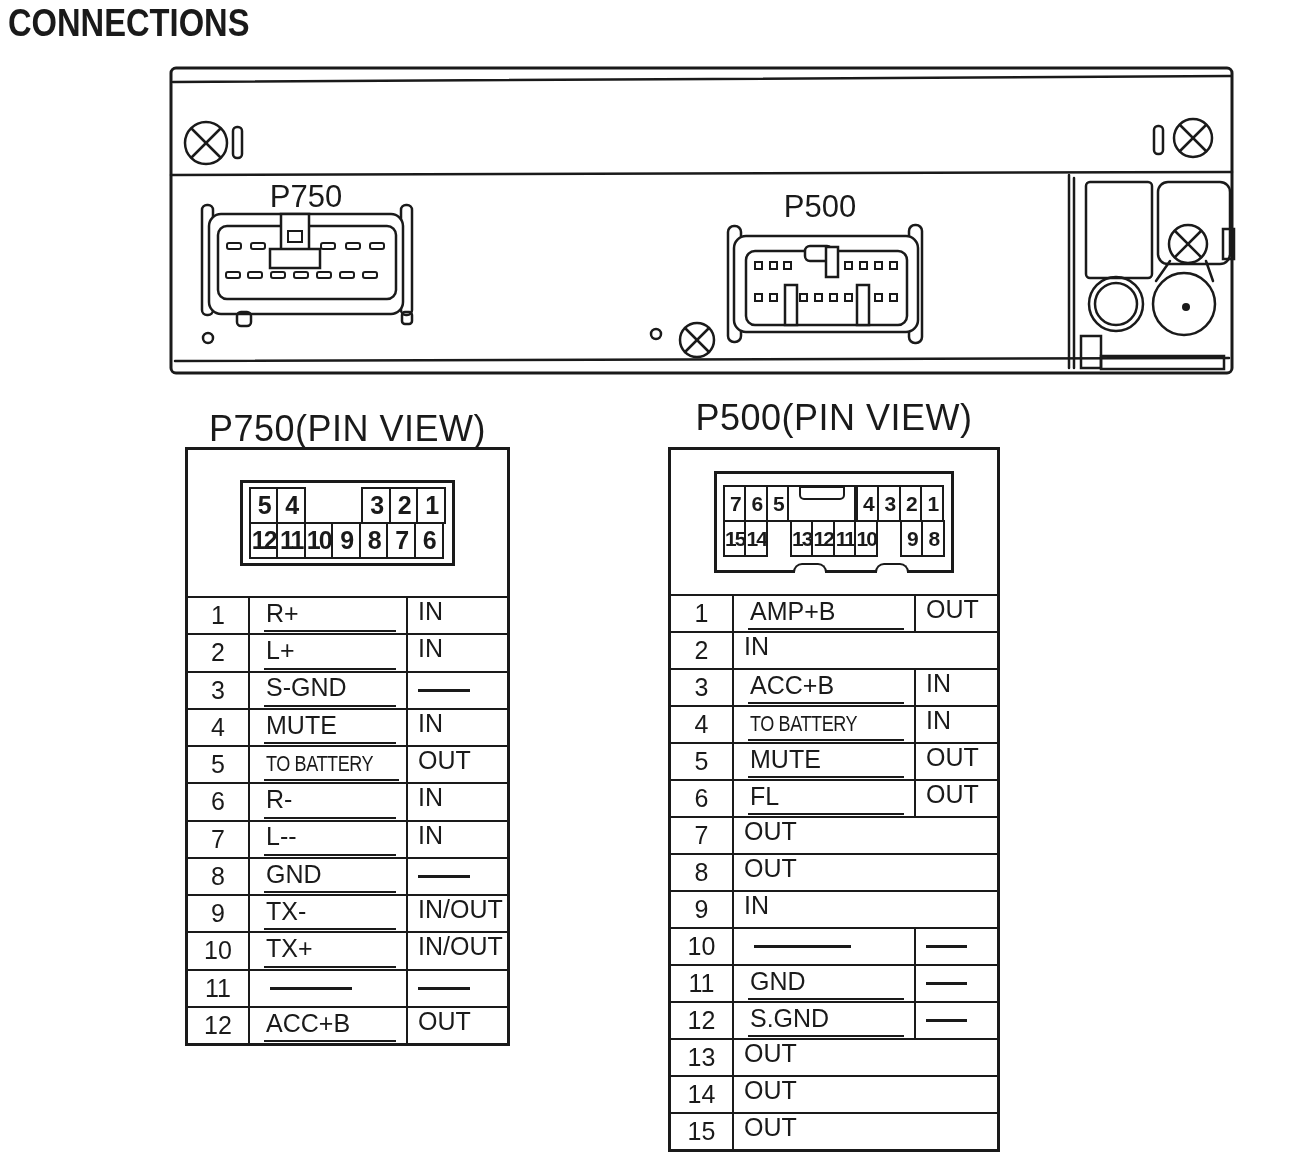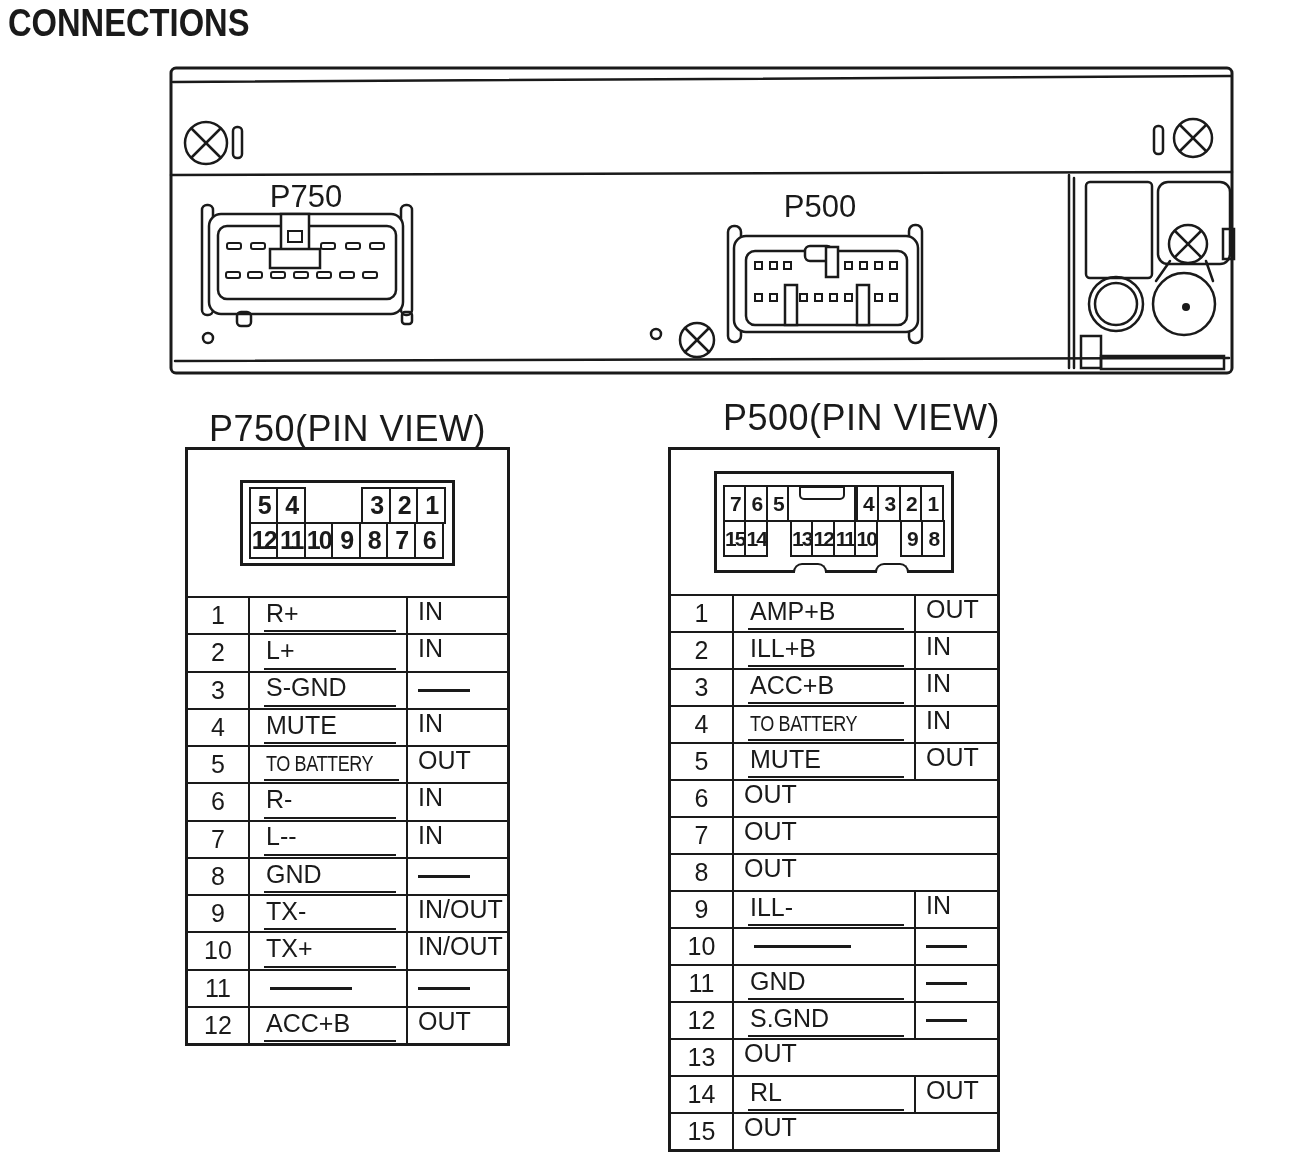--- a/index.html
+++ b/index.html
@@ -15,21 +15,21 @@
     font-size:38px; font-weight:bold; letter-spacing:0px;
     transform:scaleX(0.86); transform-origin:left top;
   }
   #device-svg { position:absolute; left:0; top:55px; }
 
   .pv-title {
     position:absolute; text-align:center; font-size:36px;
     letter-spacing:0.5px; white-space:nowrap;
   }
   #pv-title-750 { left:185px; top:408px; width:325px; }
-  #pv-title-500 { left:668px; top:397px; width:332px;text-align:right; }
+  #pv-title-500 { left:668px; top:397px; width:332px; }
 
   .ptable {
     position:absolute; background:var(--paper);
     border:3px solid var(--ink); box-sizing:border-box;
     display:flex; flex-direction:column;
   }
   #table-750 { left:185px; top:447px; width:325px; height:599px; }
   #table-500 { left:668px; top:447px; width:332px; height:705px; }
 
   .pv-head {
@@ -373,23 +373,20 @@
           <div class="c1">1</div>
           <div class="c2">
             <div class="lbl"><span>AMP+B</span></div>
           </div>
           <div class="c3">
             <span class="val">OUT</span>
           </div>
         </div>
         <div class="trow">
           <div class="c1">2</div>
-          <div class="c2">
-            <div class="lbl"><span>ILL+B</span></div>
-          </div>
           <div class="c3">
             <span class="val">IN</span>
           </div>
         </div>
         <div class="trow">
           <div class="c1">3</div>
           <div class="c2">
             <div class="lbl"><span>ACC+B</span></div>
           </div>
           <div class="c3">
@@ -409,41 +406,41 @@
           <div class="c1">5</div>
           <div class="c2">
             <div class="lbl"><span>MUTE</span></div>
           </div>
           <div class="c3">
             <span class="val">OUT</span>
           </div>
         </div>
         <div class="trow">
           <div class="c1">6</div>
+          <div class="c2">
+            <div class="lbl"><span>FL</span></div>
+          </div>
           <div class="c3">
             <span class="val">OUT</span>
           </div>
         </div>
         <div class="trow">
           <div class="c1">7</div>
           <div class="c3">
             <span class="val">OUT</span>
           </div>
         </div>
         <div class="trow">
           <div class="c1">8</div>
           <div class="c3">
             <span class="val">OUT</span>
           </div>
         </div>
         <div class="trow">
           <div class="c1">9</div>
-          <div class="c2">
-            <div class="lbl"><span>ILL-</span></div>
-          </div>
           <div class="c3">
             <span class="val">IN</span>
           </div>
         </div>
         <div class="trow">
           <div class="c1">10</div>
           <div class="c2">
             <div class="dash"></div>
           </div>
           <div class="c3">
@@ -469,23 +466,20 @@
           </div>
         </div>
         <div class="trow">
           <div class="c1">13</div>
           <div class="c3">
             <span class="val">OUT</span>
           </div>
         </div>
         <div class="trow">
           <div class="c1">14</div>
-          <div class="c2">
-            <div class="lbl"><span>RL</span></div>
-          </div>
           <div class="c3">
             <span class="val">OUT</span>
           </div>
         </div>
         <div class="trow">
           <div class="c1">15</div>
           <div class="c3">
             <span class="val">OUT</span>
           </div>
         </div>

